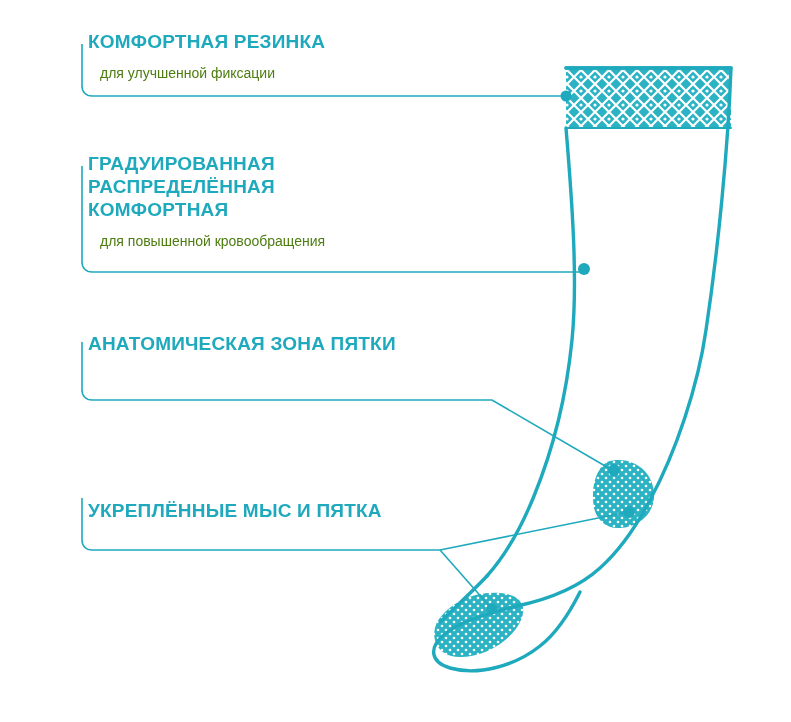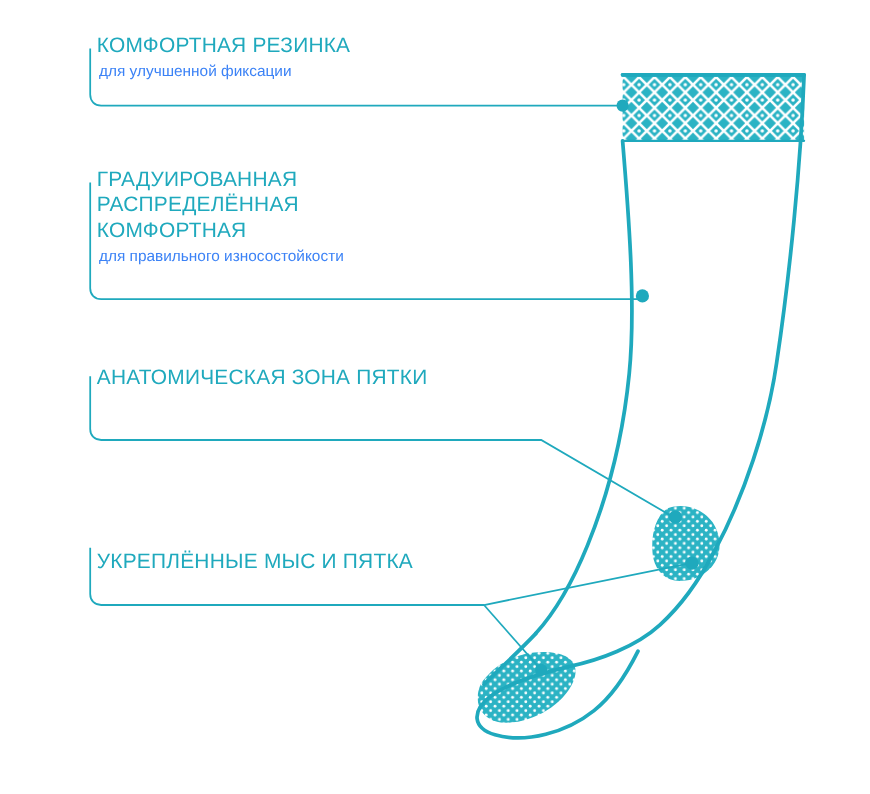--- a/index.html
+++ b/index.html
@@ -20,32 +20,32 @@
     top: 0;
     width: 791px;
     height: 722px;
   }
   .callout {
     position: absolute;
     box-sizing: border-box;
   }
   .callout-title {
     color: #1fa9bd;
-    font-weight: normal;
+    font-weight: bold;
     font-size: 19px;
     line-height: 23px;
     letter-spacing: 0.2px;
     margin: 0 0 3px 0;
     white-space: pre-line;
   }
   .callout-sub {
-    color: #3b82f6;
+    color: #4d7c0f;
     font-size: 14px;
     line-height: 17px;
-    margin: 2px;
+    margin: 12px;
   }
   .c1 { left: 88px; top: 30px; width: 330px; }
   .c2 { left: 88px; top: 152px; width: 330px; }
   .c3 { left: 88px; top: 332px; width: 380px; }
   .c4 { left: 88px; top: 499px; width: 380px; }
 </style>
 </head>
 <body>
 
 <svg id="infographic" viewBox="0 0 791 722">
@@ -127,21 +127,21 @@
 
 <div class="callout c1">
   <p class="callout-title">КОМФОРТНАЯ РЕЗИНКА</p>
   <p class="callout-sub">для улучшенной фиксации</p>
 </div>
 
 <div class="callout c2">
   <p class="callout-title">ГРАДУИРОВАННАЯ
 РАСПРЕДЕЛЁННАЯ
 КОМФОРТНАЯ</p>
-  <p class="callout-sub">для правильного износостойкости</p>
+  <p class="callout-sub">для повышенной кровообращения</p>
 </div>
 
 <div class="callout c3">
   <p class="callout-title">АНАТОМИЧЕСКАЯ ЗОНА ПЯТКИ</p>
 </div>
 
 <div class="callout c4">
   <p class="callout-title">УКРЕПЛЁННЫЕ МЫС И ПЯТКА</p>
 </div>
 

